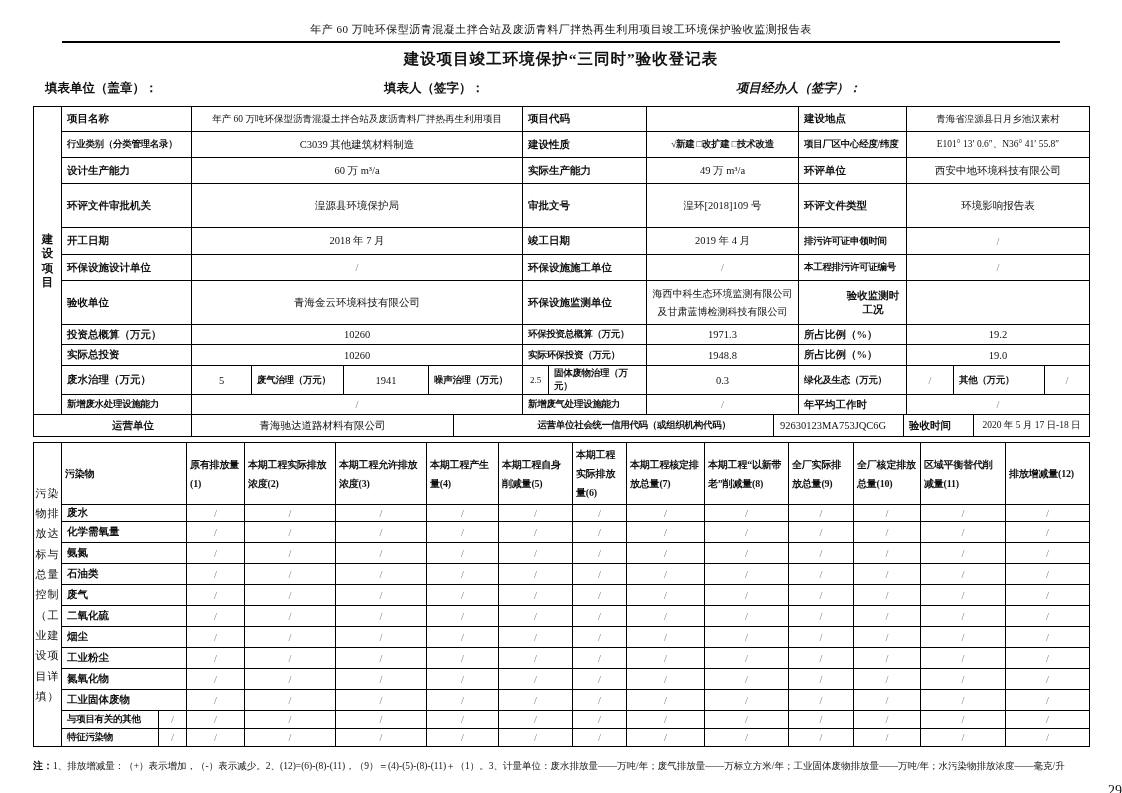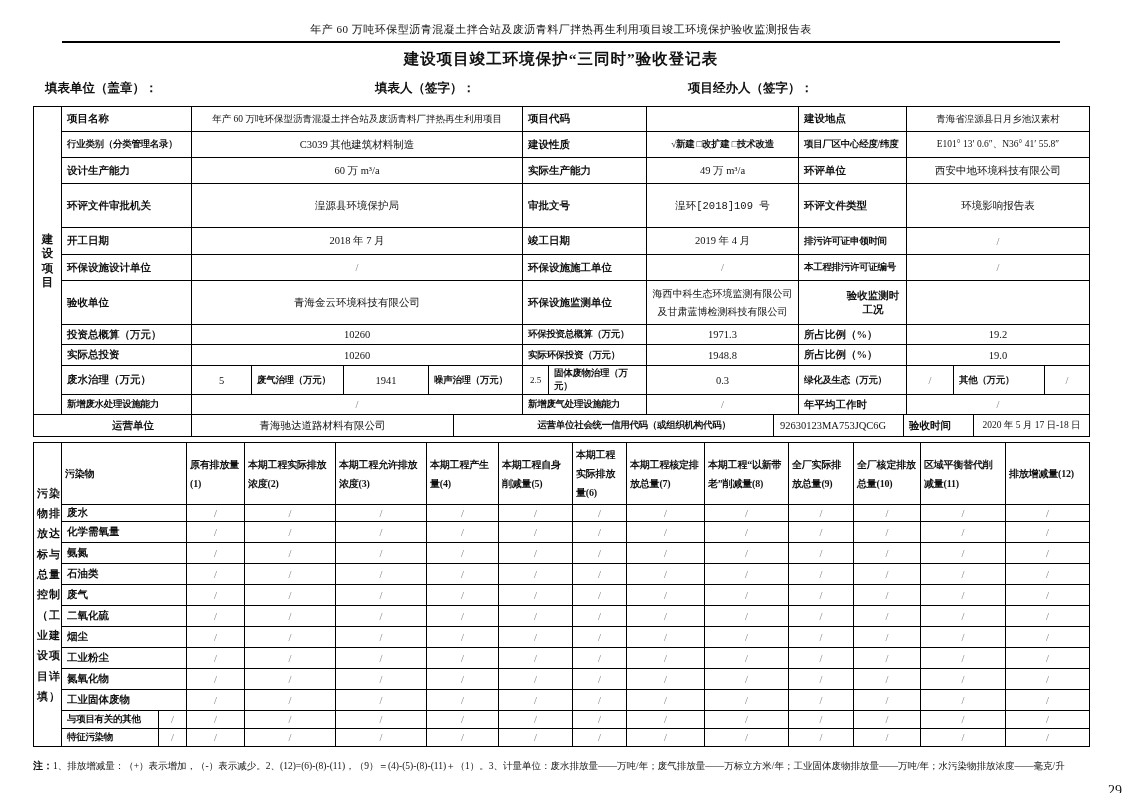--- a/index.html
+++ b/index.html
@@ -8,21 +8,21 @@
     font-family:"Liberation Serif","DejaVu Serif",serif;
     position:relative;overflow:hidden;
   }
   .doc-header{
     margin:22px 62px 0 62px;text-align:center;font-size:11px;letter-spacing:.5px;
     padding-bottom:4px;border-bottom:2px solid #000;white-space:nowrap;
   }
   .form-title{margin-top:6px;text-align:center;font-size:15.5px;font-weight:bold;letter-spacing:1px;}
   .signers{position:relative;height:19px;margin-top:10px;font-size:12.5px;font-weight:bold;}
   .signers span{position:absolute;top:0;white-space:nowrap;}
-  .sign-unit{left:45px;} .sign-person{left:375px;} .sign-handler{left:688px;}
+  .sign-unit{left:45px;} .sign-person{left:384px;} .sign-handler{left:736px;font-style:italic;}
 
   table.tbl{
     border-collapse:collapse;table-layout:fixed;width:1056px;margin-left:33px;
   }
   #t1{margin-top:7px;}
   #t1b{margin-top:-1px;}
   #t2{margin-top:5px;}
   td{
     border:1px solid #000;font-size:10.5px;padding:1px 3px;vertical-align:middle;
     overflow:hidden;word-break:break-all;
@@ -35,21 +35,21 @@
   td.tight{font-size:9.5px;letter-spacing:-.3px;}
   td.small{font-size:9.5px;}
   td.small2{font-size:10px;line-height:1.8;}
   td.tiny{font-size:9px;padding:1px 0;}
   td.slash{color:#777;}
   td.side{
     font-weight:bold;text-align:center;font-size:11.5px;line-height:1.25;
     padding:0;vertical-align:middle;
   }
   td.p-side{
-    font-weight:bold;text-align:right;font-size:11px;line-height:1.85;
+    font-weight:normal;text-align:center;font-size:11px;line-height:1.85;
     padding:0;vertical-align:middle;letter-spacing:1px;
   }
   td.ph{
     font-weight:bold;text-align:left;font-size:10px;line-height:1.9;
     vertical-align:middle;padding:2px 3px;letter-spacing:-.2px;
   }
   .note{
     margin:9px 33px 0 33px;font-size:9.5px;line-height:1.9;text-align:justify;
   }
   .note b{font-size:10px;}
@@ -108,21 +108,21 @@
         <td colspan="3" class="val small">E101° 13′ 0.6″、N36° 41′ 55.8″</td>
       </tr>
       <tr style="height: 26px;">
         <td class="lbl">设计生产能力</td>
         <td colspan="4" class="val">60 万 m³/a</td>
         <td colspan="2" class="lbl">实际生产能力</td>
         <td class="val">49 万 m³/a</td>
         <td class="lbl">环评单位</td>
         <td colspan="3" class="val">西安中地环境科技有限公司</td>
       </tr>
-      <tr style="height: 44px; font-family: Liberation Mono, monospace;">
+      <tr style="height: 44px;">
         <td class="lbl">环评文件审批机关</td>
         <td colspan="4" class="val">湟源县环境保护局</td>
         <td colspan="2" class="lbl">审批文号</td>
         <td class="val">湟环[2018]109 号</td>
         <td class="lbl">环评文件类型</td>
         <td colspan="3" class="val">环境影响报告表</td>
       </tr>
       <tr style="height: 27px;">
         <td class="lbl">开工日期</td>
         <td colspan="4" class="val">2018 年 7 月</td>

